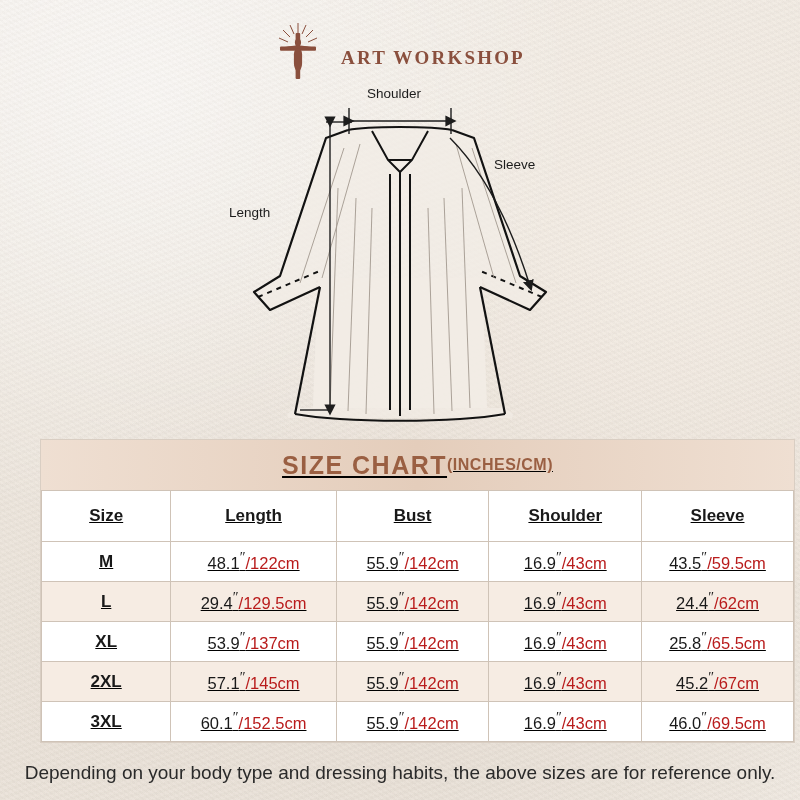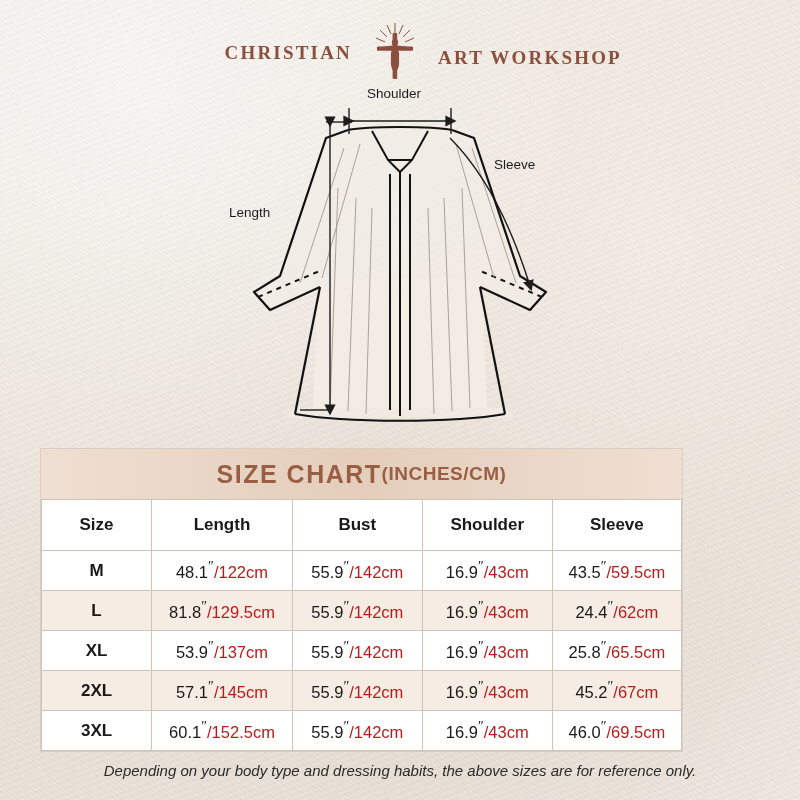--- a/index.html
+++ b/index.html
@@ -72,42 +72,43 @@
     white-space: nowrap;
   }
   .lbl-shoulder { left: 367px; top: 8px; }
   .lbl-sleeve   { left: 494px; top: 79px; }
   .lbl-length   { left: 229px; top: 127px; }
 
   
   .chart {
     position: absolute;
     left: 40px;
-    top: 448px;
-    width: 643px;
+    top: 439px;
+    width: 755px;
     background: #ffffff;
     border: 1px solid #d9cec3;
     box-sizing: border-box;
+    text-decoration: underline;
   }
   .chart-title {
     height: 50px;
     background: linear-gradient(90deg, #efdfd2 0%, #e4cdbb 50%, #efdfd2 100%);
     display: flex;
     align-items: center;
     justify-content: center;
     color: #9a5f42;
   }
   .chart-title .t-main {
     font-size: 25px;
     font-weight: 700;
     letter-spacing: 1.5px;
     font-family: "Liberation Sans", sans-serif;
   }
   .chart-title .t-sub {
-    font-size: 19px;
+    font-size: 16px;
     font-weight: 700;
     letter-spacing: 0.5px;
   }
   table {
     border-collapse: collapse;
     width: 100%;
     table-layout: fixed;
   }
   th, td {
     border: 1px solid #cfc3b7;
@@ -131,39 +132,37 @@
   .in { font-weight: 400; }
   .cm { color: #b91c1c; }
   .pr { font-family: "Liberation Serif", serif; font-size: 14px; vertical-align: super; }
 
   .footnote {
     position: absolute;
     left: 0;
     top: 762px;
     width: 800px;
     text-align: center;
-    font-size: 15px;
+    font-size: 19px;
     color: #2a2a2a;
     font-family: "Liberation Sans", sans-serif;
-    font-style: italic;
   }
   col.c0 { width: 17.2%; }
   col.c1 { width: 22.0%; }
   col.c2 { width: 20.3%; }
   col.c3 { width: 20.3%; }
   col.c4 { width: 20.2%; }
 </style>
 </head>
 <body>
 
 <div id="page">
   <div class="grain"></div>
 
   <div class="brand">
-    <div class="brand-text brand-left">CHRISTIAN</div>
     <div class="brand-mark">
       <svg width="58" height="64" viewBox="0 0 58 64">
         <g stroke="#8a4f3d" fill="none" stroke-width="1">
           <line x1="29" y1="2" x2="29" y2="12"></line>
           <line x1="21" y1="4" x2="25" y2="13"></line>
           <line x1="37" y1="4" x2="33" y2="13"></line>
           <line x1="14" y1="9" x2="21" y2="16"></line>
           <line x1="44" y1="9" x2="37" y2="16"></line>
           <line x1="10" y1="17" x2="19" y2="21"></line>
           <line x1="48" y1="17" x2="39" y2="21"></line>
@@ -285,21 +284,21 @@
       <tbody id="chart-body">
           <tr>
             <td class="size-cell">M</td>
             <td><span class="in">48.1</span><span class="pr">″</span><span class="cm">/122cm</span></td>
             <td><span class="in">55.9</span><span class="pr">″</span><span class="cm">/142cm</span></td>
             <td><span class="in">16.9</span><span class="pr">″</span><span class="cm">/43cm</span></td>
             <td><span class="in">43.5</span><span class="pr">″</span><span class="cm">/59.5cm</span></td>
           </tr>
           <tr>
             <td class="size-cell">L</td>
-            <td><span class="in">81.8</span><span class="pr">″</span><span class="cm">/129.5cm</span></td>
+            <td><span class="in">29.4</span><span class="pr">″</span><span class="cm">/129.5cm</span></td>
             <td><span class="in">55.9</span><span class="pr">″</span><span class="cm">/142cm</span></td>
             <td><span class="in">16.9</span><span class="pr">″</span><span class="cm">/43cm</span></td>
             <td><span class="in">24.4</span><span class="pr">″</span><span class="cm">/62cm</span></td>
           </tr>
           <tr>
             <td class="size-cell">XL</td>
             <td><span class="in">53.9</span><span class="pr">″</span><span class="cm">/137cm</span></td>
             <td><span class="in">55.9</span><span class="pr">″</span><span class="cm">/142cm</span></td>
             <td><span class="in">16.9</span><span class="pr">″</span><span class="cm">/43cm</span></td>
             <td><span class="in">25.8</span><span class="pr">″</span><span class="cm">/65.5cm</span></td>

